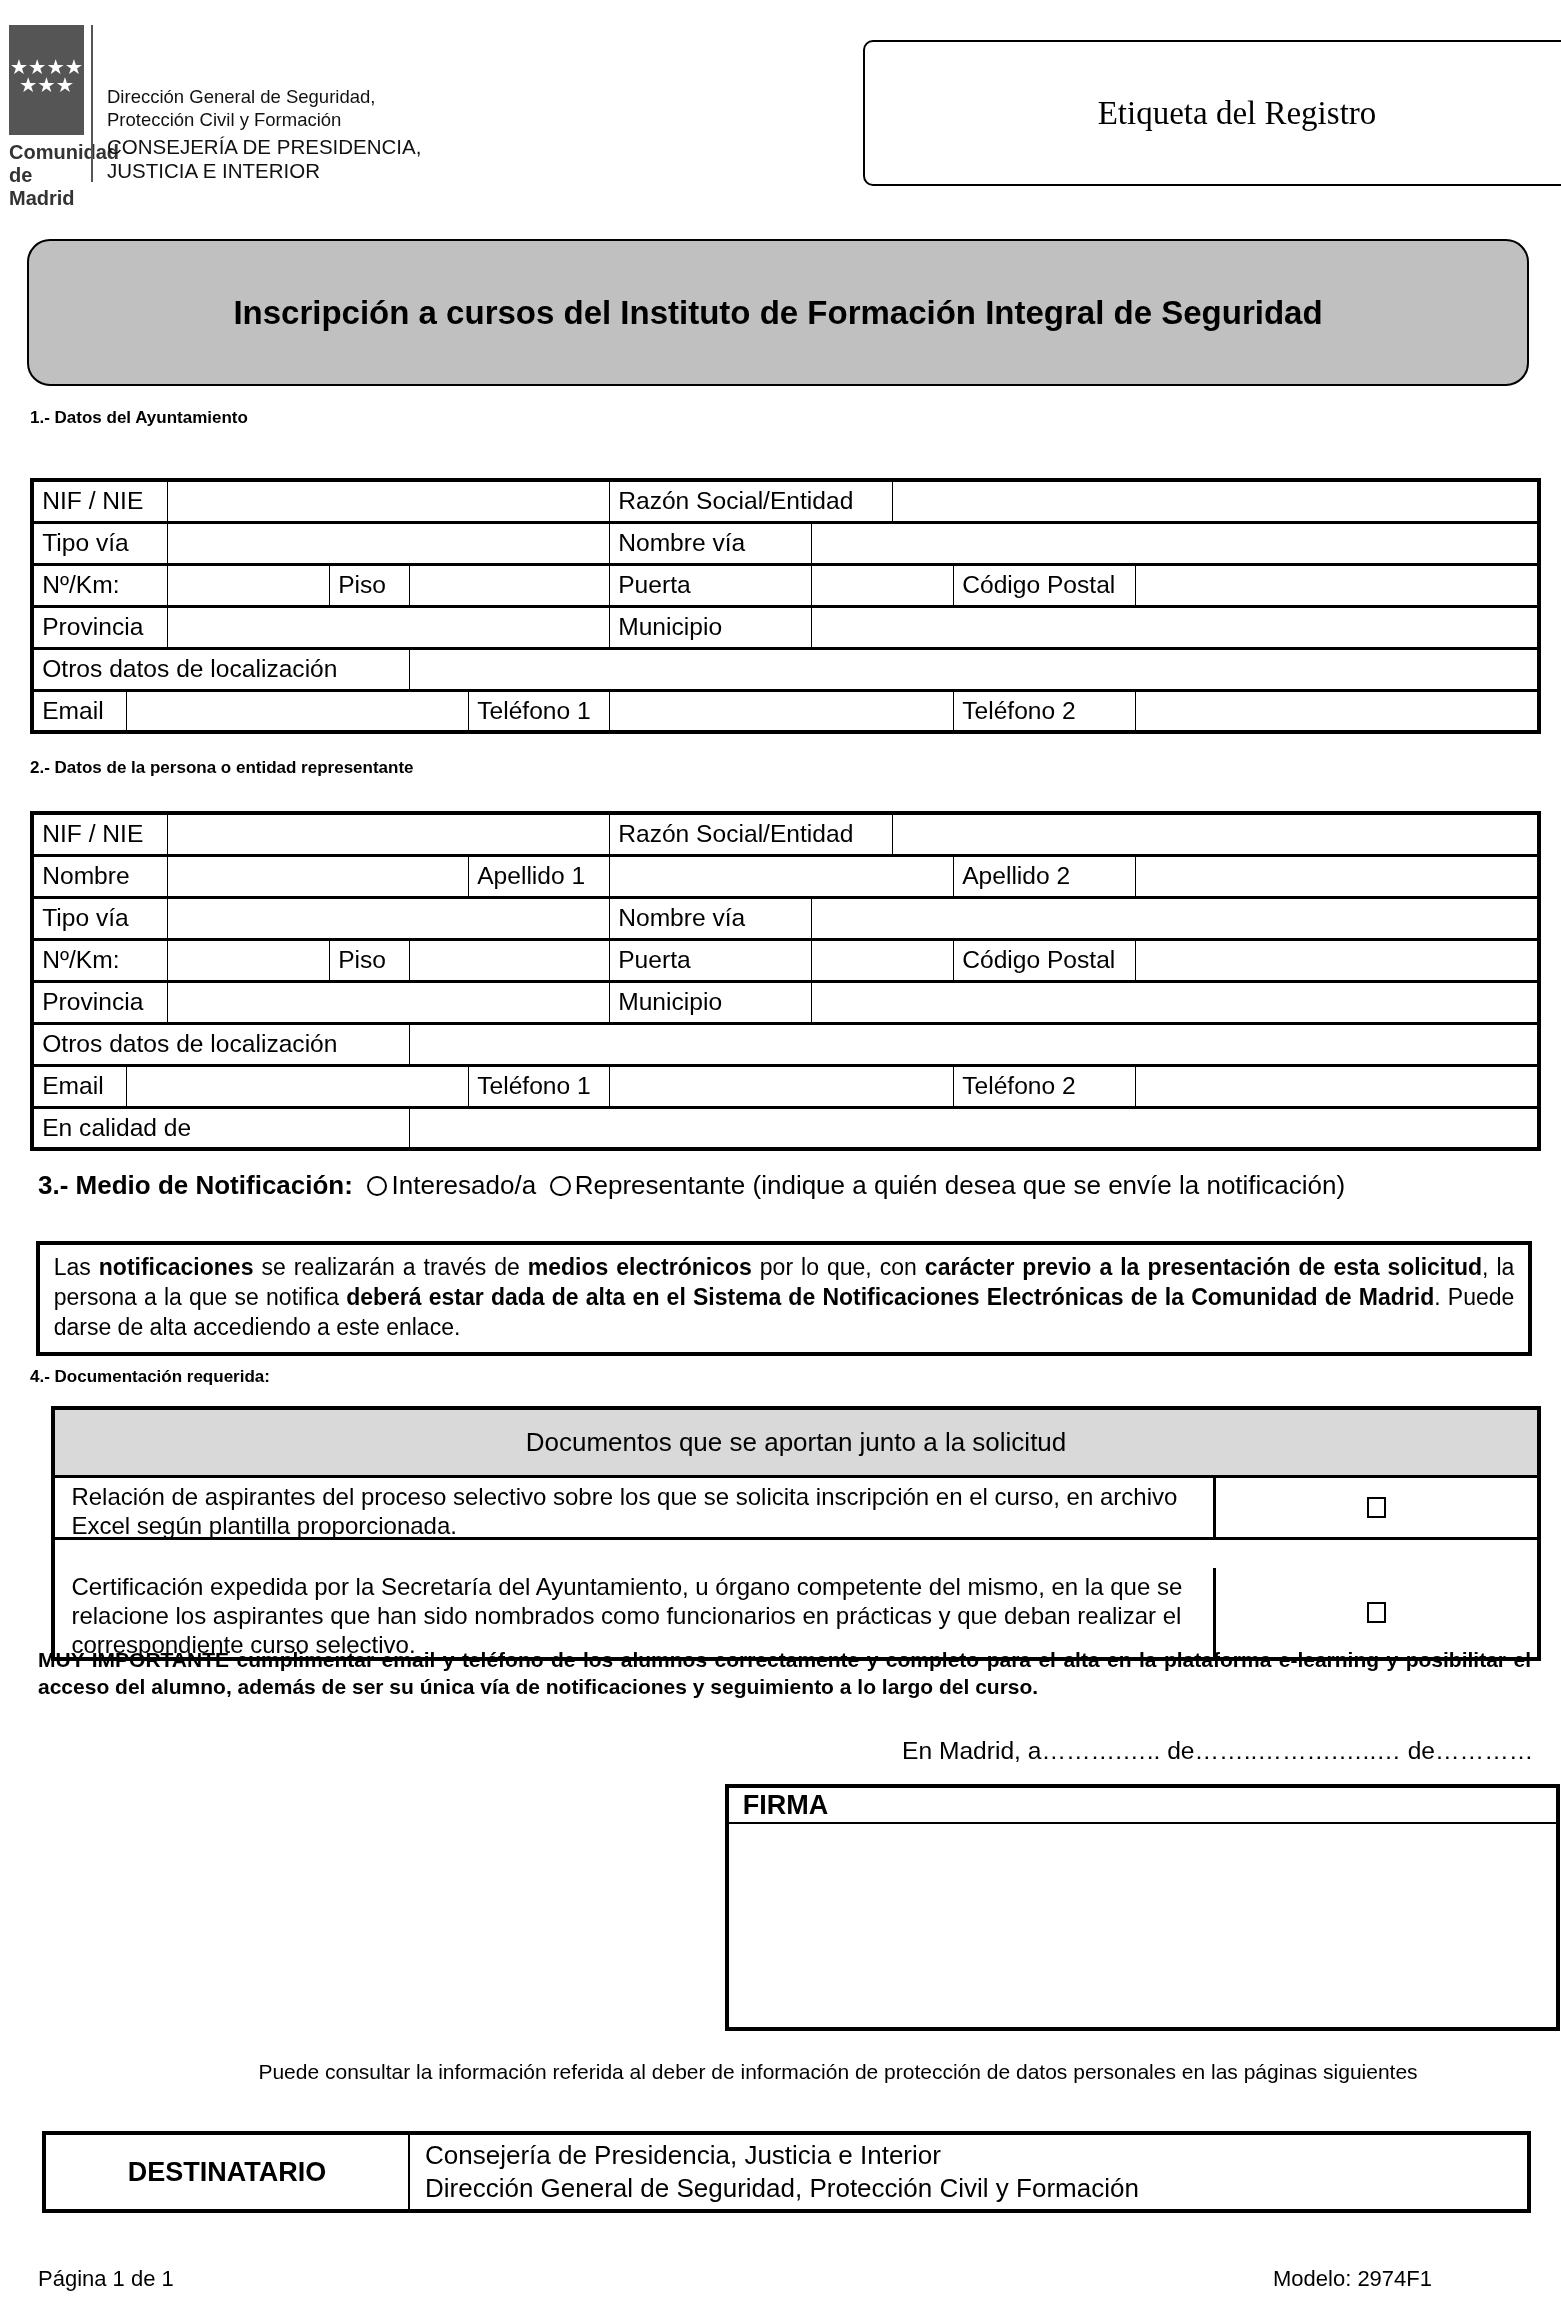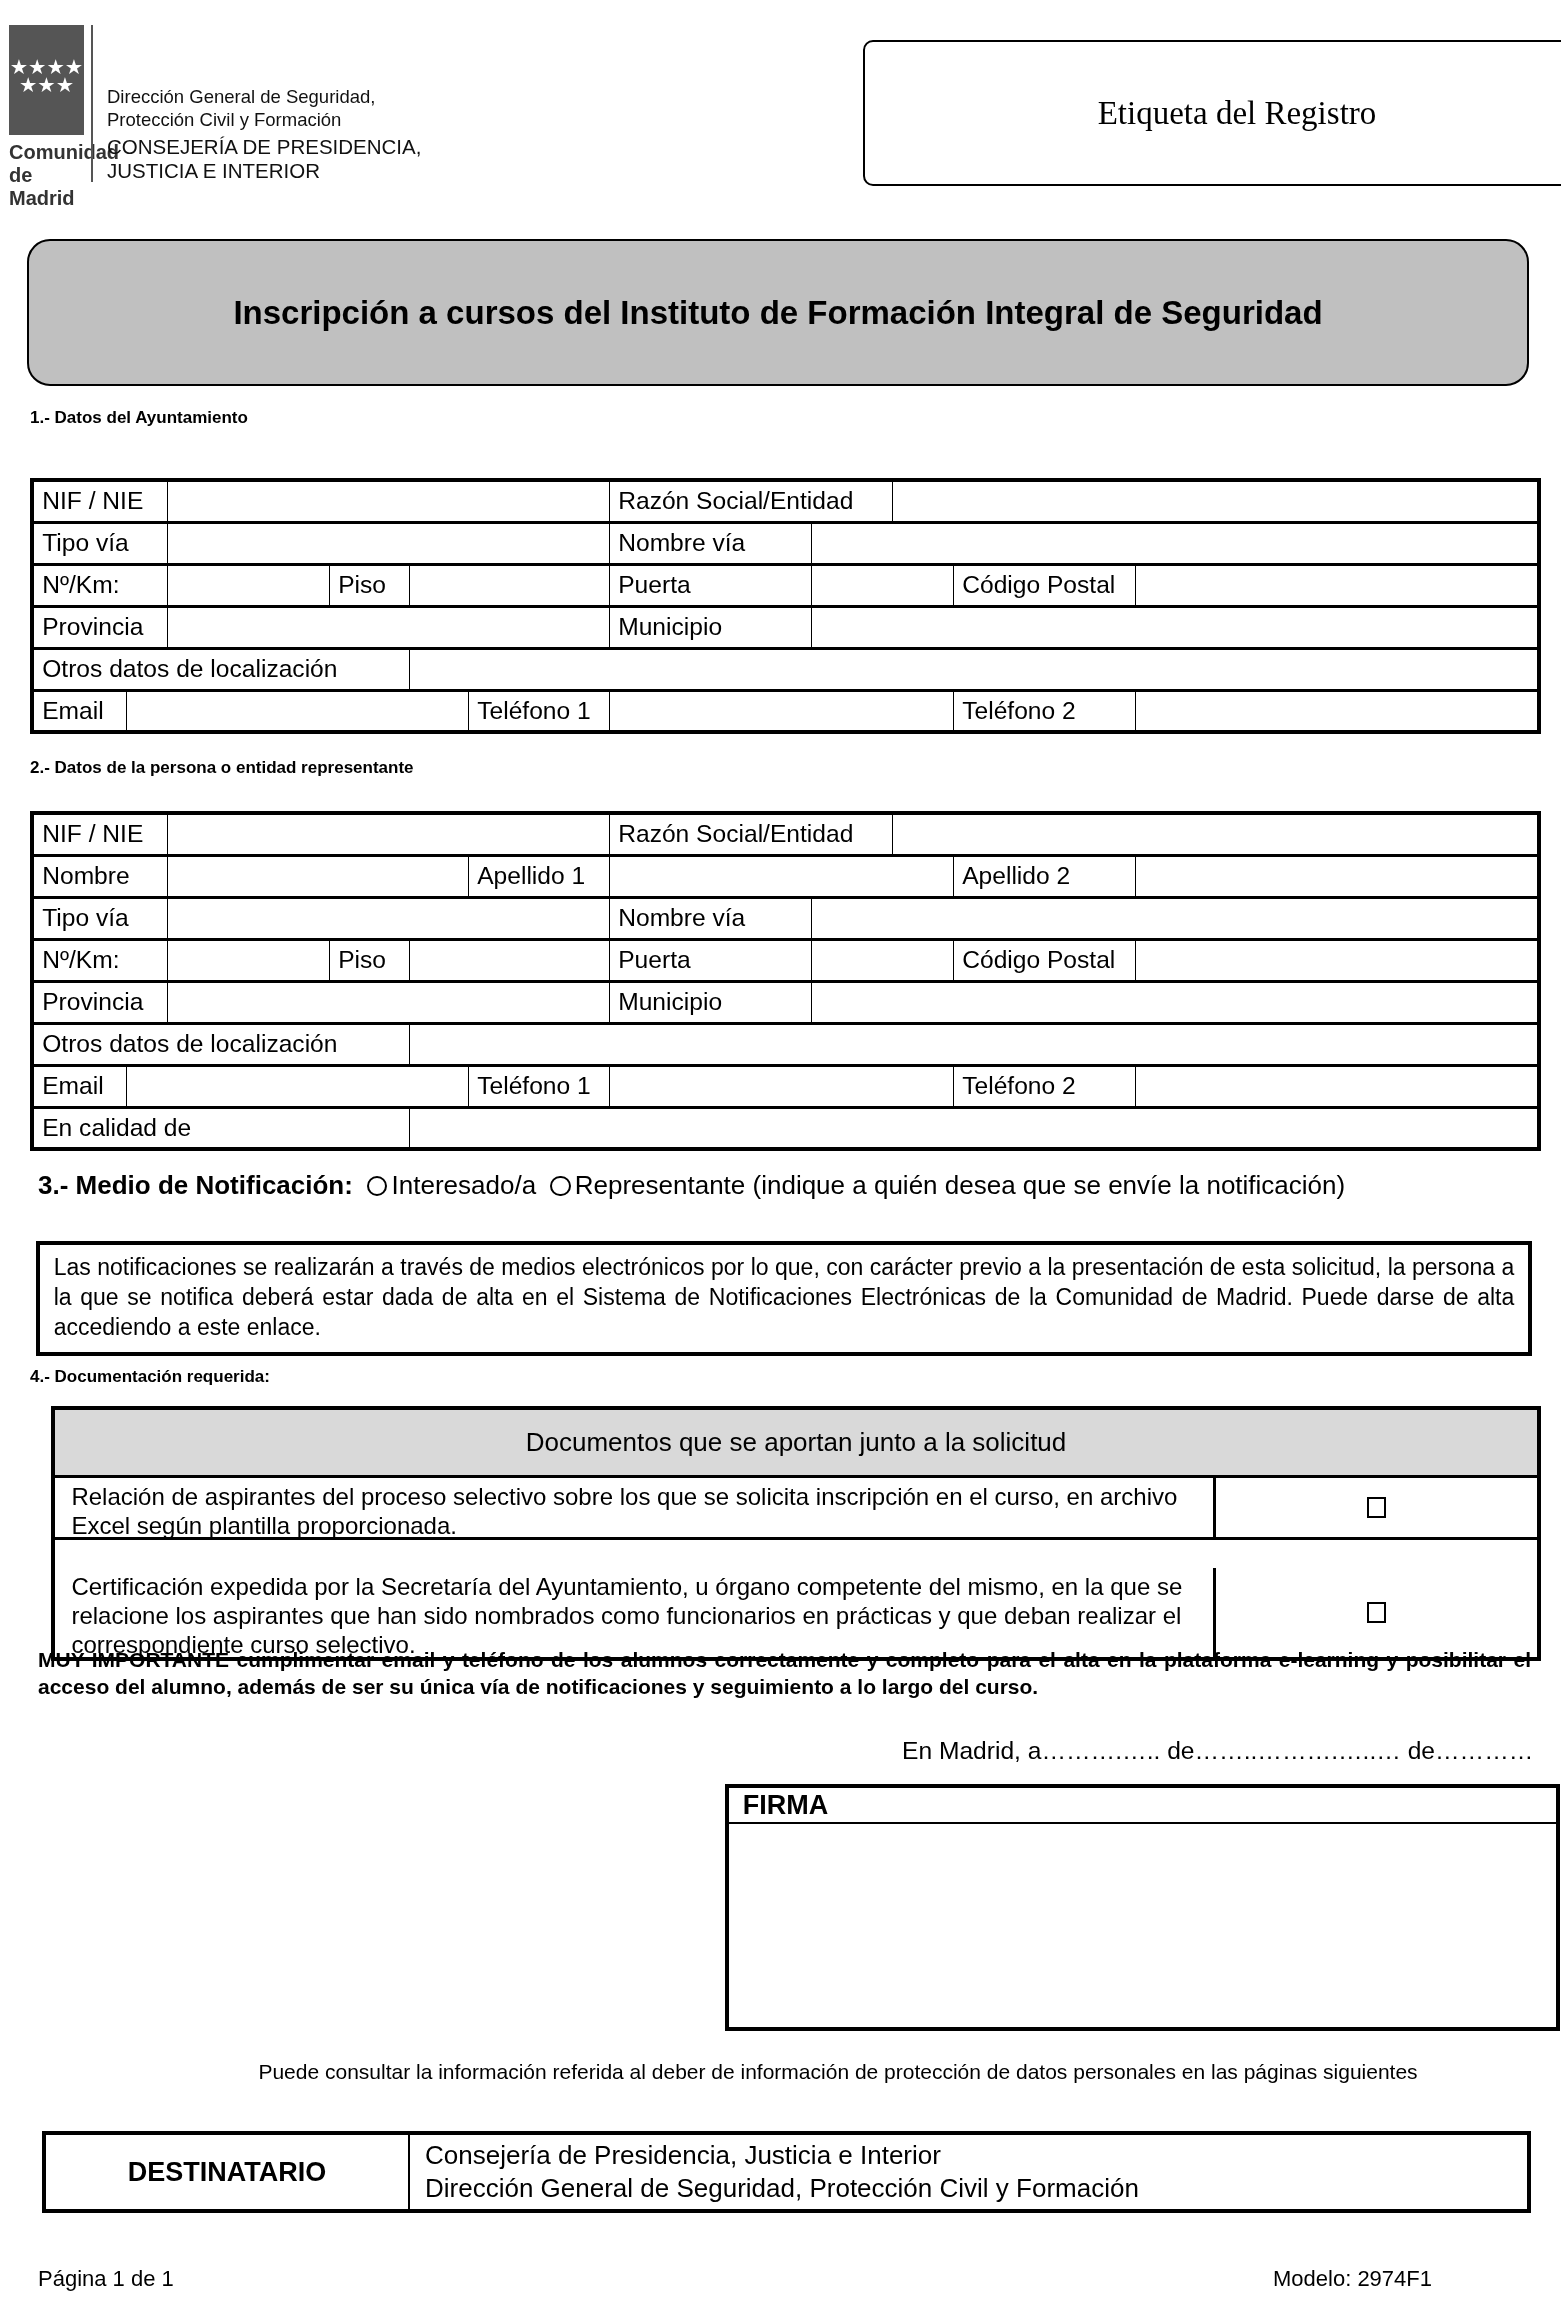--- a/index.html
+++ b/index.html
@@ -26,21 +26,21 @@
   .fcell { position: absolute; top: 0; bottom: 0; border-left: 1.4px solid #000; box-sizing: border-box;
            font-size: 24.6px; line-height: 38px; padding-left: 8.2px; white-space: nowrap; }
   .fcell.first { border-left: none; }
   .fcell.input { background: #fff; }
   
   .notif-line { left: 38px; top: 1170px; font-size: 26px; line-height: 31px; white-space: nowrap; }
   .notif-line b { font-weight: bold; }
   .radio { display: inline-block; width: 20.5px; height: 20.5px; border: 2.1px solid #000; border-radius: 50%; box-sizing: border-box; vertical-align: -2.1px; margin: 0 4.1px 0 6.8px; }
   .notice-box { left: 36px; top: 1241px; width: 1496px; height: 115px; border: 4.8px solid #000; box-sizing: border-box;
                 padding: 6.8px 13.7px; font-size: 23px; line-height: 30px; text-align: justify; }
-  .notice-box b { font-weight: normal; }
+  .notice-box b { font-weight: bold; }
   
   .docs { left: 51px; top: 1406px; width: 1490px; border: 4.8px solid #000; box-sizing: border-box; }
   .docs-head { height: 68px; background: #d9d9d9; border-bottom: 3.4px solid #000; display: flex; align-items: center; justify-content: center; font-size: 26px; padding-left: 0; box-sizing: border-box; }
   .docs-row { display: flex; border-bottom: 3.4px solid #000; box-sizing: border-box; }
   .docs-row:last-child { border-bottom: none; margin-top: 28px; }
   .docs-text { width: 1161px; border-right: 3.4px solid #000; box-sizing: border-box; padding: 4.1px 13.7px 4.1px 16.4px; font-size: 24px; line-height: 29px; }
   .docs-check { flex: 1; display: flex; align-items: center; justify-content: center; }
   .checkbox { width: 19px; height: 20.5px; border: 2.1px solid #000; box-sizing: border-box; background: #fff; }
   .important { left: 38px; top: 1646px; width: 1493px; font-weight: bold; font-size: 21px; line-height: 27px; text-align: justify; }
   .date-line { left: 902px; top: 1736px; font-size: 24.6px; line-height: 30px; white-space: nowrap; }

